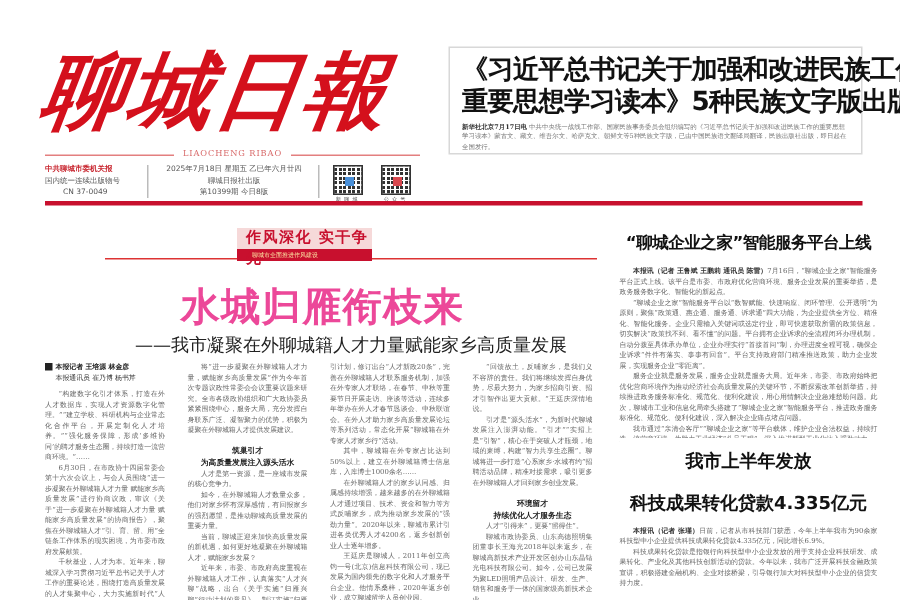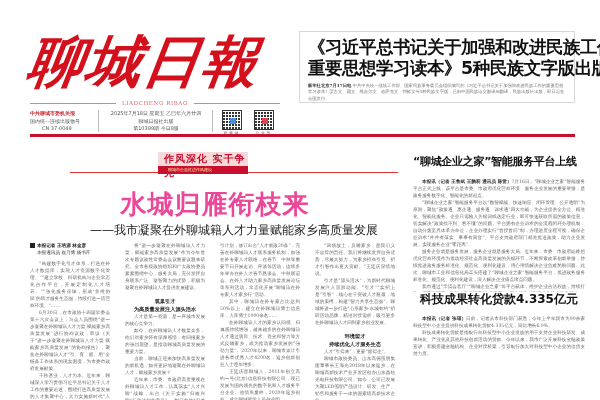--- a/index.html
+++ b/index.html
@@ -43,21 +43,21 @@
   .col { position: absolute; top: 0; width: 80px; height: 158px; font-size: 4.6px; line-height: 7px; color: #666; overflow: hidden; text-align: justify; }
   .byline { font-size: 4.6px; line-height: 7px; color: #333; }
   .byline .sq { display: inline-block; width: 5px; height: 5px; background: #222; margin-right: 2px; vertical-align: middle; }
   .byline b { color: #222; }
   .sec-head { font-weight: bold; color: #222; text-align: center; font-size: 5.2px; line-height: 8px; font-family: "DejaVu Sans", sans-serif; }
   .sec-head.first { margin-top: 6px; }
   .p { text-indent: 9px; }
   .gap { height: 4px; }
 
   .right-col { position: absolute; left: 413px; top: 142px; width: 172px; height: 258px; }
-  .r-title { text-align: left; font-family: "DejaVu Sans", sans-serif; font-weight: bold; font-size: 11px; color: #111; margin-top: 12px; white-space: nowrap; letter-spacing: -0.3px; }
+  .r-title { text-align: center; font-family: "DejaVu Sans", sans-serif; font-weight: bold; font-size: 11px; color: #111; margin-top: 12px; white-space: nowrap; letter-spacing: -0.3px; }
   .r-body { margin-top: 9px; font-size: 4.6px; line-height: 7px; color: #666; text-align: justify; }
   .r-body b { color: #333; }
   .r-title2 { text-align: center; font-family: "DejaVu Sans", sans-serif; font-weight: bold; font-size: 12px; line-height: 15px; color: #111; margin-top: 18px; }
   .r-body2 { margin-top: 8px; font-size: 4.6px; line-height: 7px; color: #666; text-align: justify; }
   .r-body2 b { color: #333; }
 </style>
 </head>
 <body>
 
 <div class="masthead">
@@ -156,18 +156,19 @@
   <div class="r-title">“聊城企业之家”智能服务平台上线</div>
   <div class="r-body">
     <div class="p"><b>本报讯（记者 王鲁斌 王鹏莉 通讯员 陈雷）</b><span>7月16日，“聊城企业之家”智能服务平台正式上线。该平台是市委、市政府优化营商环境、服务企业发展的重要举措，是政务服务数字化、智能化的新起点。</span></div>
     <div class="p">“聊城企业之家”智能服务平台以“数智赋能、快速响应、闭环管理、公开透明”为原则，聚焦“政策通、惠企通、服务通、诉求通”四大功能，为企业提供全方位、精准化、智能化服务。企业只需输入关键词或选定行业，即可快速获取所需的政策信息，切实解决“政策找不到、看不懂”的问题。平台拥有企业诉求的全流程闭环办理机制，自动分拨至具体承办单位，企业办理实行“首接首问”制，办理进度全程可视，确保企业诉求“件件有落实、事事有回音”。平台支持政府部门精准推送政策，助力企业发展，实现服务企业“零距离”。</div>
     <div class="p">服务企业就是服务发展，服务企业就是服务大局。近年来，市委、市政府始终把优化营商环境作为推动经济社会高质量发展的关键环节，不断探索改革创新举措，持续推进政务服务标准化、规范化、便利化建设，用心用情解决企业急难愁盼问题。此次，聊城市工业和信息化局牵头搭建了“聊城企业之家”智能服务平台，推进政务服务标准化、规范化、便利化建设，深入解决企业痛点堵点问题。</div>
     <div class="p">我市通过“亲清会客厅”“聊城企业之家”等平台载体，维护企业合法权益，持续打造一流营商环境，为助力工业经济“头号工程”，深入推进新型工业化注入强劲动力。</div>
   </div>
 </div>
 
 <div style="position:absolute;left:413px;top:292px;width:172px;height:108px;background:#fff;">
-  <div class="r-title2" style="margin-top:0">科技成果转化贷款4.335亿元</div>
+  <div class="r-title2" style="margin-top:8px">我市上半年发放</div>
+  <div class="r-title2" style="margin-top:13px">科技成果转化贷款4.335亿元</div>
   <div class="r-body2">
     <div class="p"><b>本报讯（记者 张瑾）</b><span>日前，记者从市科技部门获悉，今年上半年我市为90余家科技型中小企业提供科技成果转化贷款4.335亿元，同比增长6.9%。</span></div>
     <div class="p">科技成果转化贷款是指银行向科技型中小企业发放的用于支持企业科技研发、成果转化、产业化及其他科技创新活动的贷款。今年以来，我市广泛开展科技金融政策宣讲，积极搭建金融机构、企业对接桥梁，引导银行加大对科技型中小企业的信贷支持力度。</div>
   </div>
 </div>
 
 </body></html>

